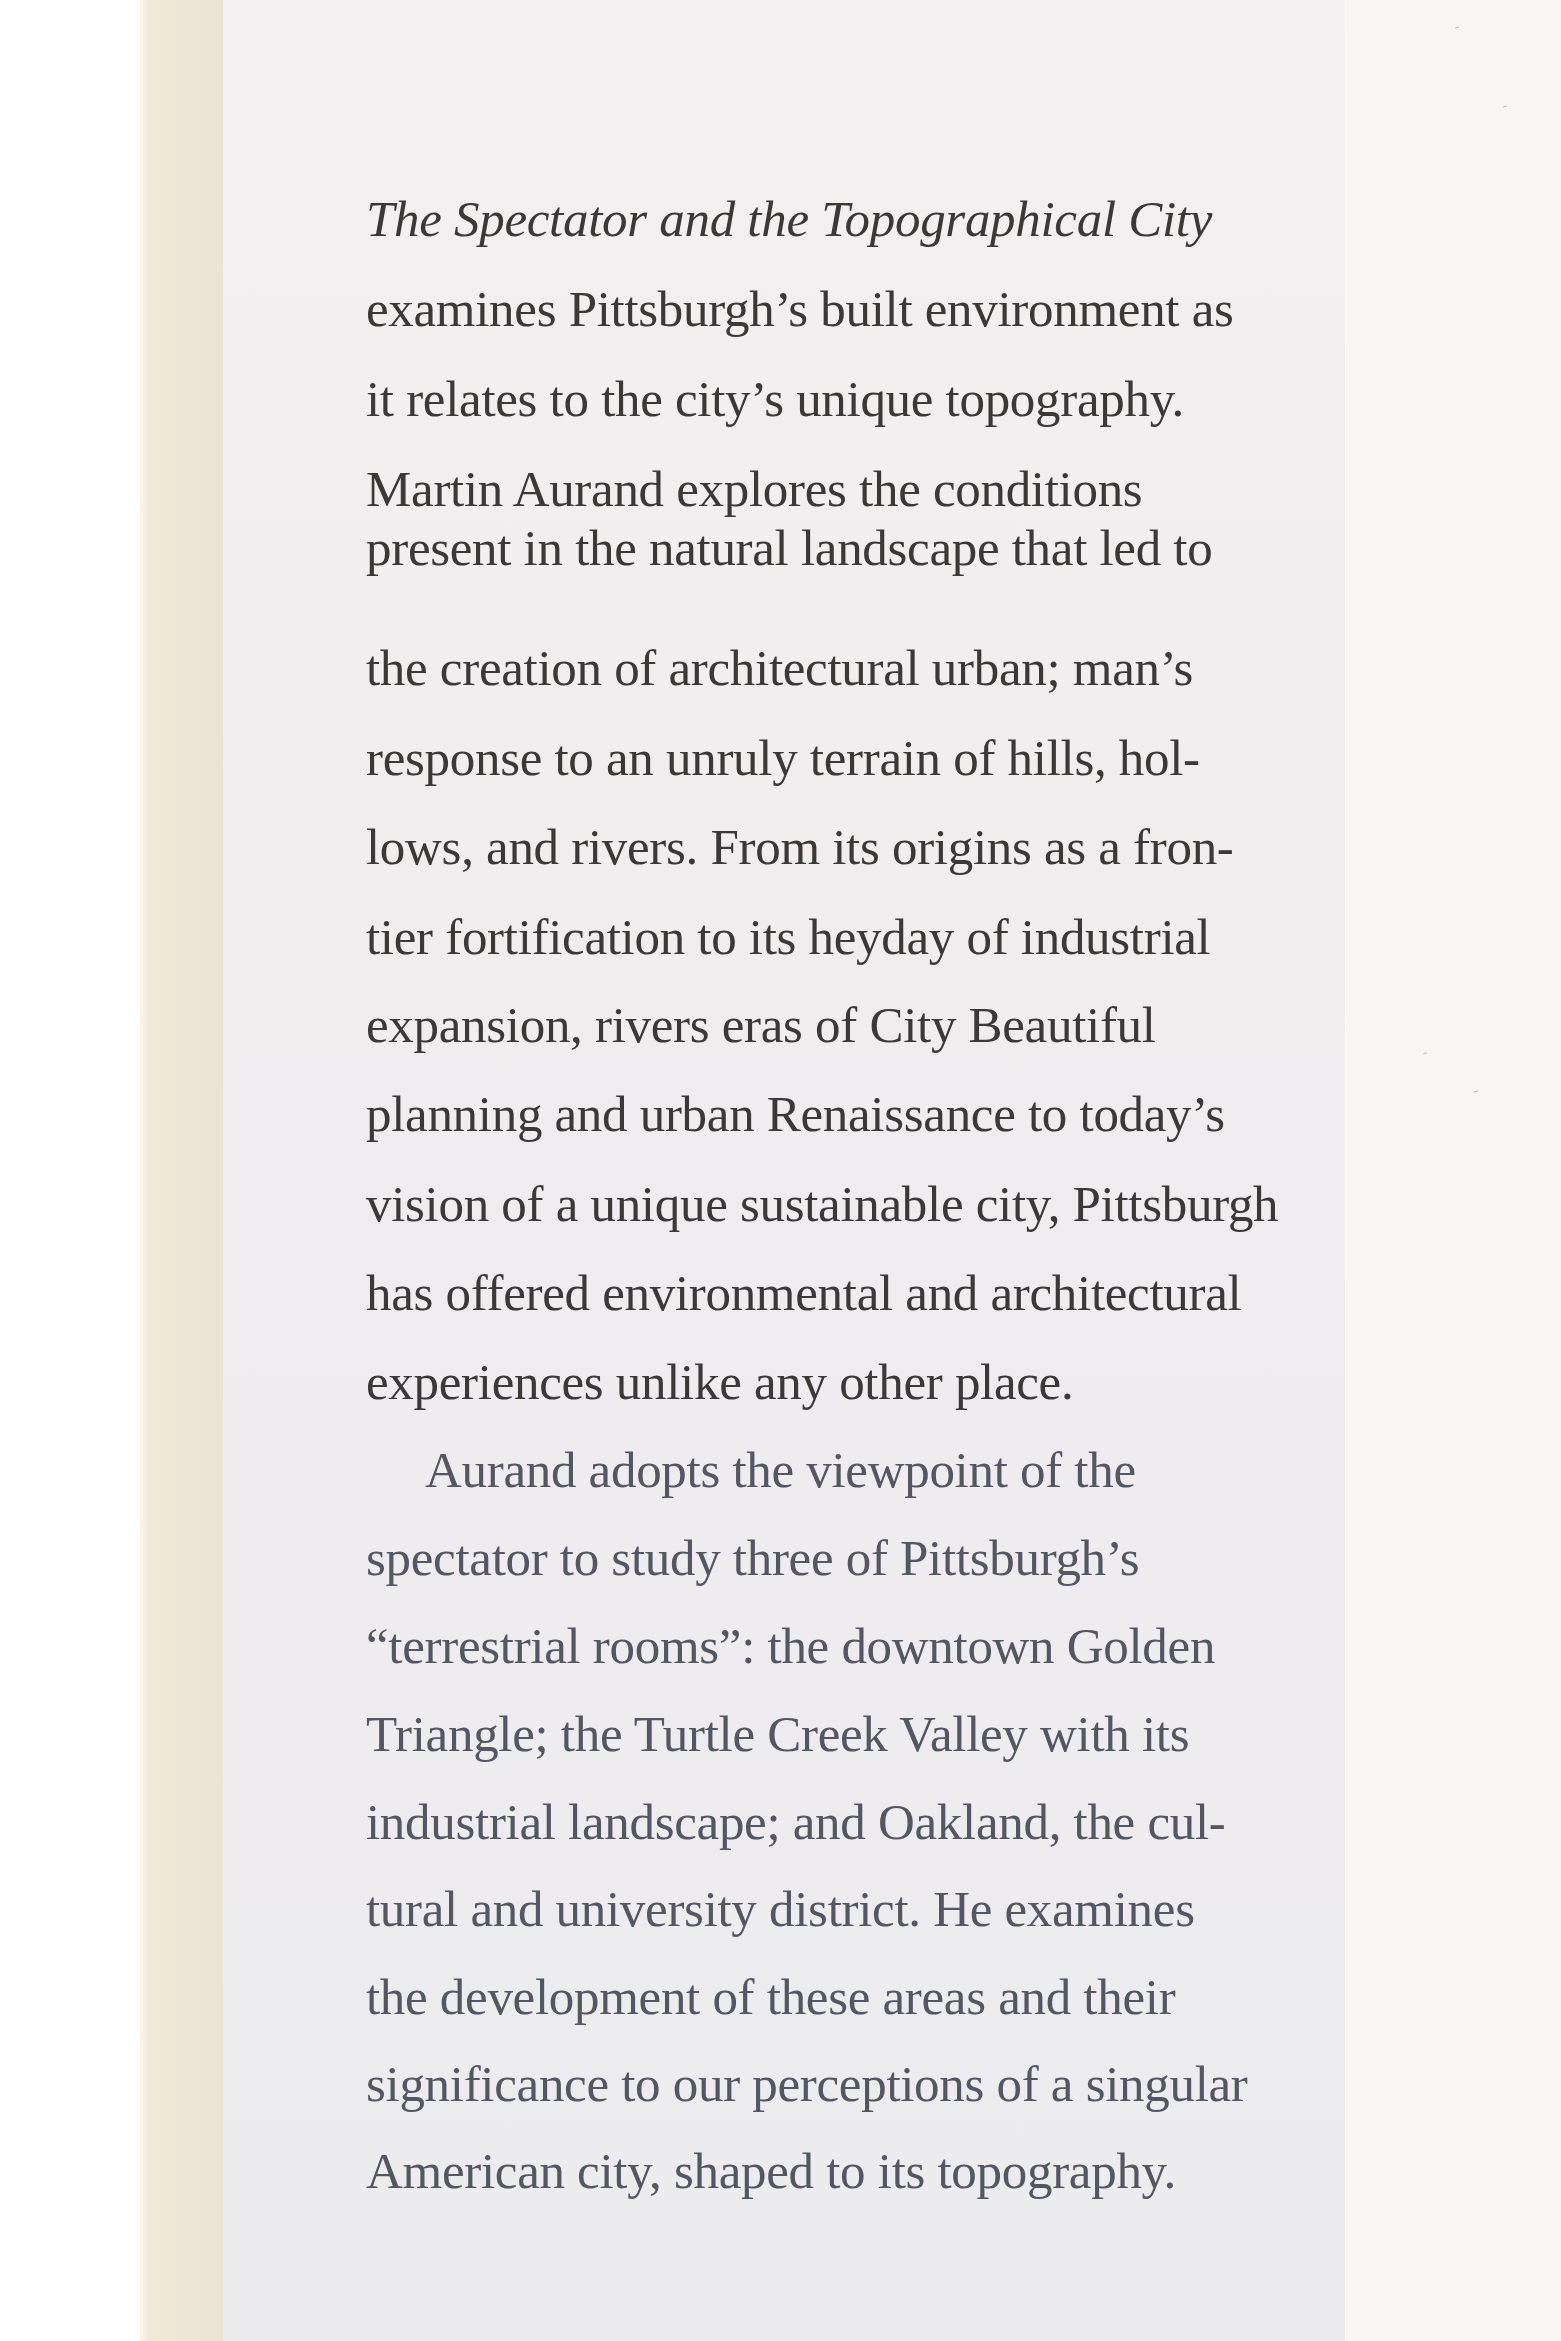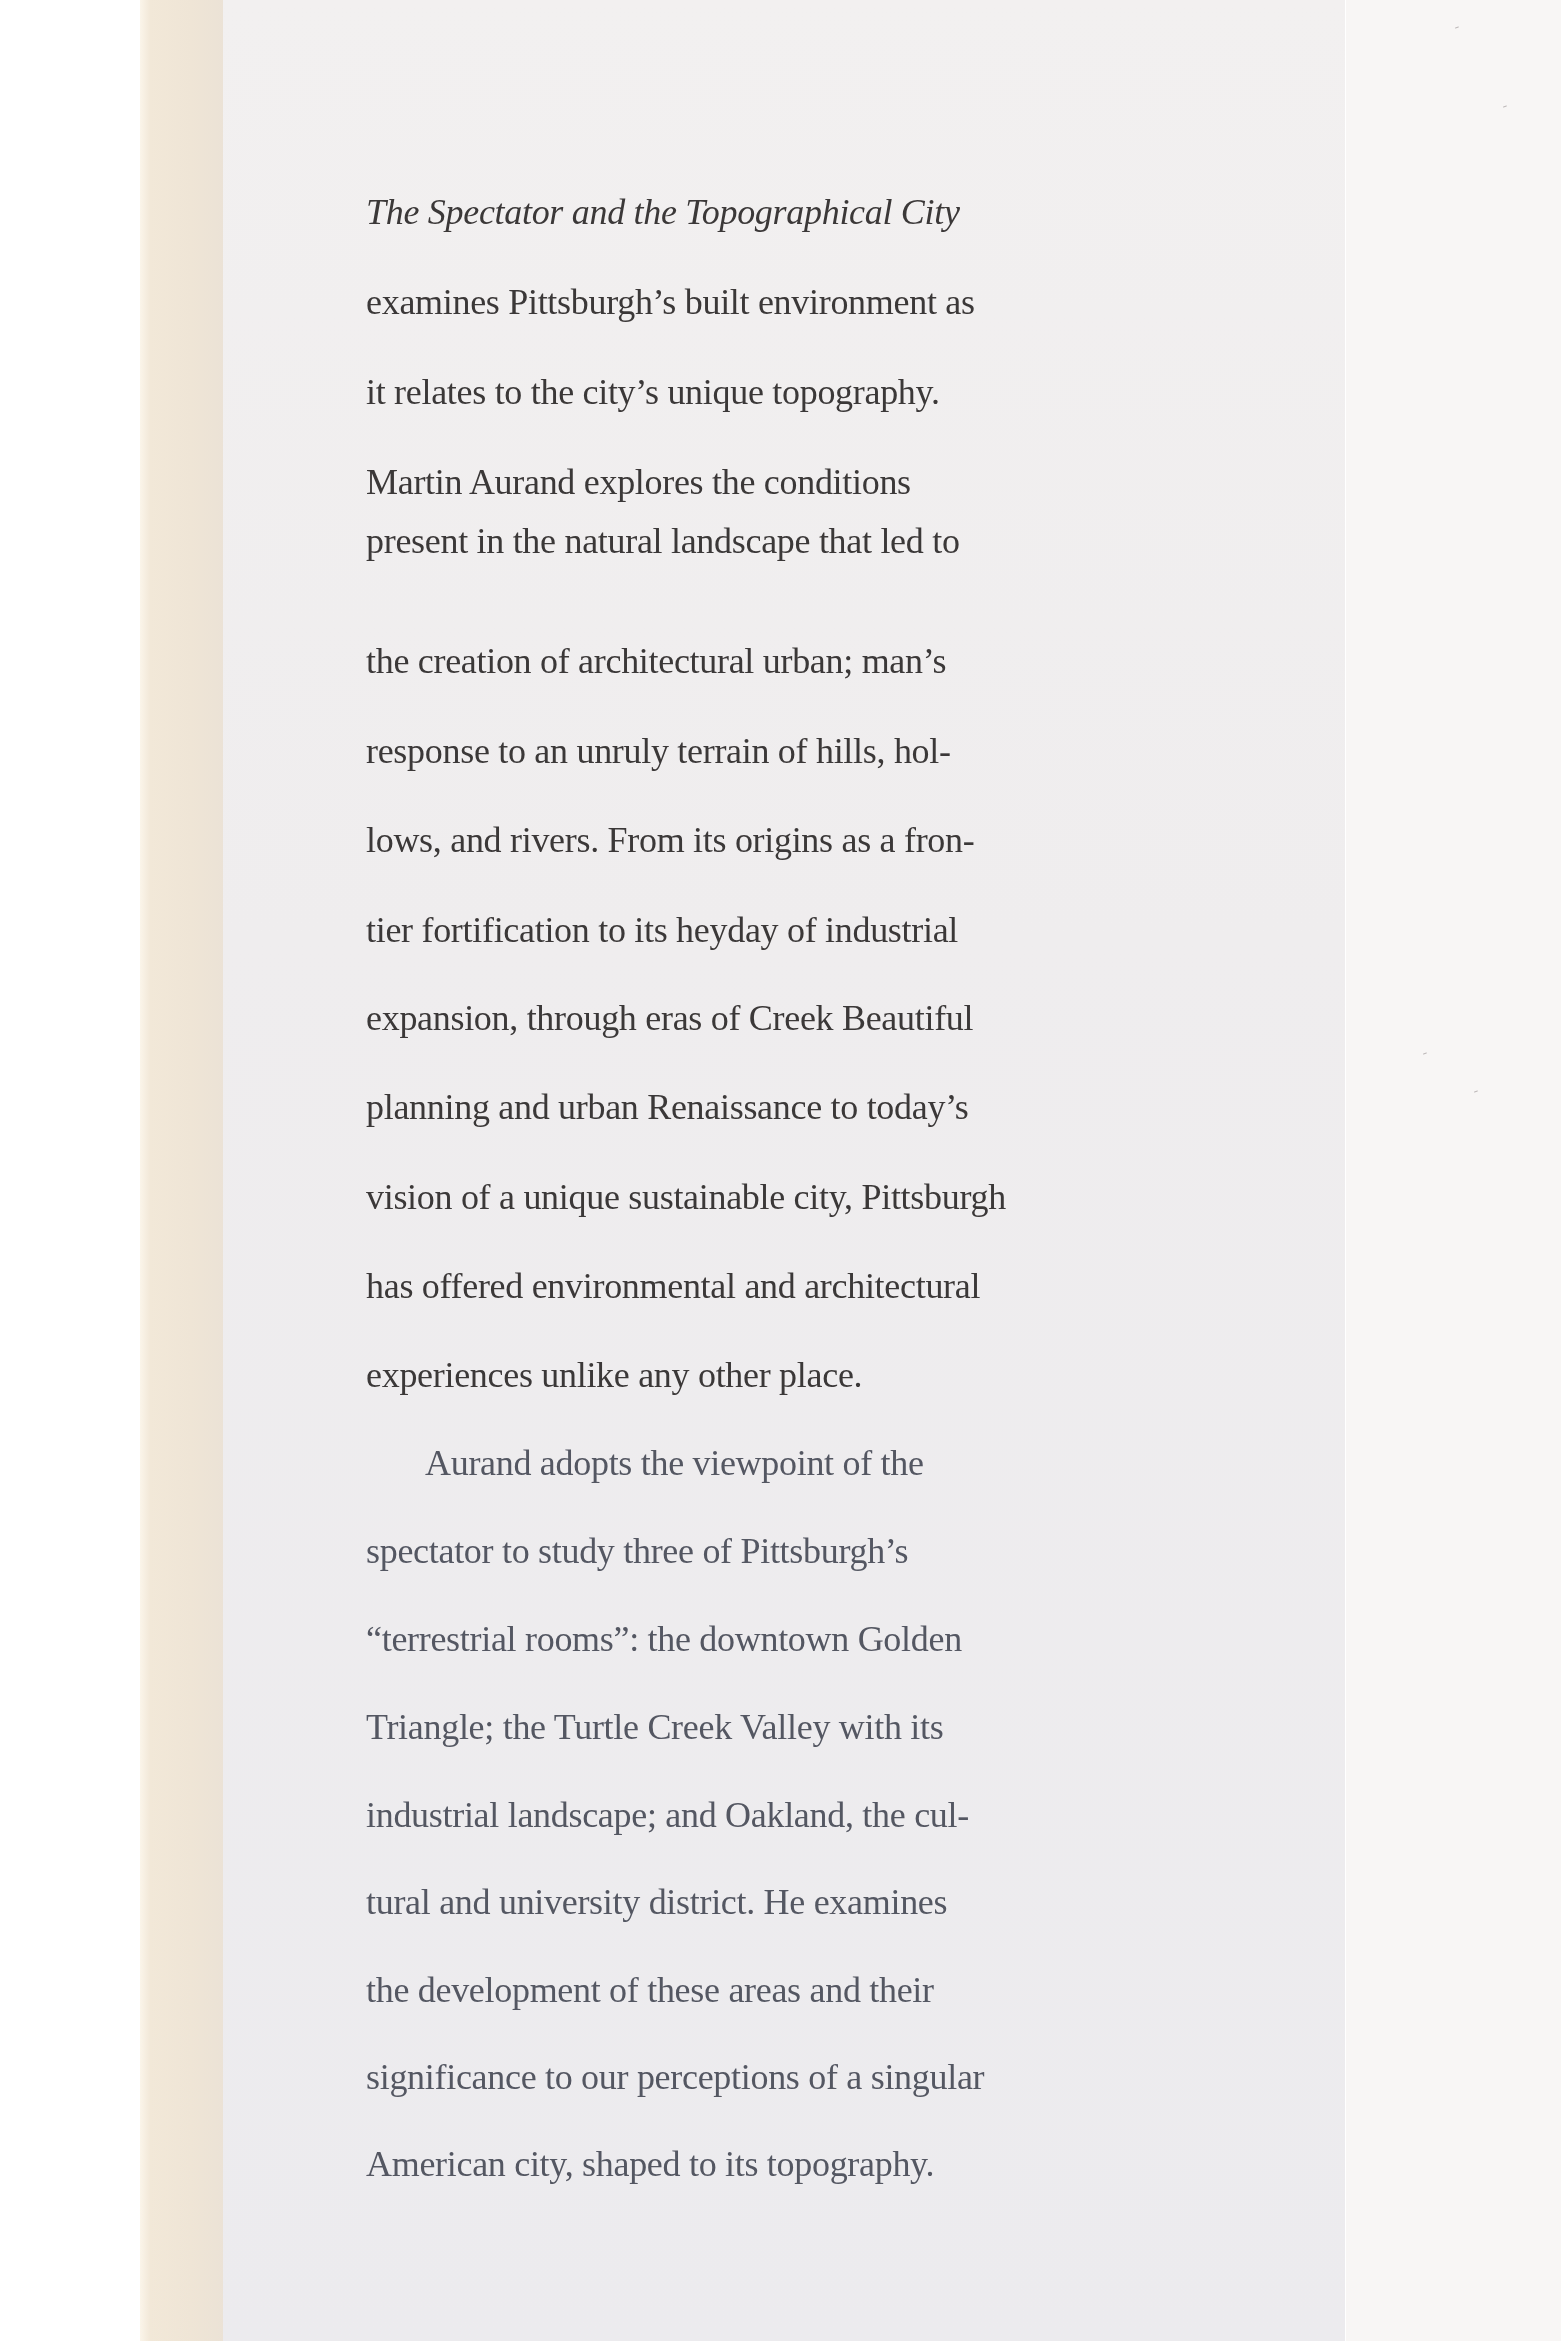--- a/index.html
+++ b/index.html
@@ -48,21 +48,21 @@
     .text-block {
       position: absolute;
       left: 366px;
       top: 0;
       width: 899px;
     }
     .line {
       position: absolute;
       left: 0;
       white-space: nowrap;
-      font-size: 36px;
+      font-size: 51px;
       line-height: 1;
       color: #3b3838;
       letter-spacing: -0.3px;
       transform-origin: left bottom;
     }
     .line.italic {
       font-style: italic;
     }
     .line.lower {
       color: #545762;
@@ -89,21 +89,21 @@
 
   <div class="line italic" style="top:194px;">The Spectator and the Topographical City</div>
   <div class="line" style="top:284px;">examines Pittsburgh’s built environment as</div>
   <div class="line" style="top:374px;">it relates to the city’s unique topography.</div>
   <div class="line" style="top:464px;">Martin Aurand explores the conditions</div>
   <div class="line" style="top:523px;">present in the natural landscape that led to</div>
   <div class="line" style="top:643px;">the creation of architectural urban; man’s</div>
   <div class="line" style="top:733px;">response to an unruly terrain of hills, hol-</div>
   <div class="line" style="top:822px;">lows, and rivers. From its origins as a fron-</div>
   <div class="line" style="top:912px;">tier fortification to its heyday of industrial</div>
-  <div class="line" style="top:1000px;">expansion, through eras of Creek Beautiful</div>
+  <div class="line" style="top:1000px;">expansion, rivers eras of City Beautiful</div>
   <div class="line" style="top:1089px;">planning and urban Renaissance to today’s</div>
   <div class="line" style="top:1179px;">vision of a unique sustainable city, Pittsburgh</div>
   <div class="line" style="top:1268px;">has offered environmental and architectural</div>
   <div class="line" style="top:1357px;">experiences unlike any other place.</div>
 
   <div class="line lower indent" style="top:1445px;">Aurand adopts the viewpoint of the</div>
   <div class="line lower" style="top:1533px;">spectator to study three of Pittsburgh’s</div>
   <div class="line lower" style="top:1621px;">“terrestrial rooms”: the downtown Golden</div>
   <div class="line lower" style="top:1709px;">Triangle; the Turtle Creek Valley with its</div>
   <div class="line lower" style="top:1797px;text-align:right;">industrial landscape; and Oakland, the cul-</div>

